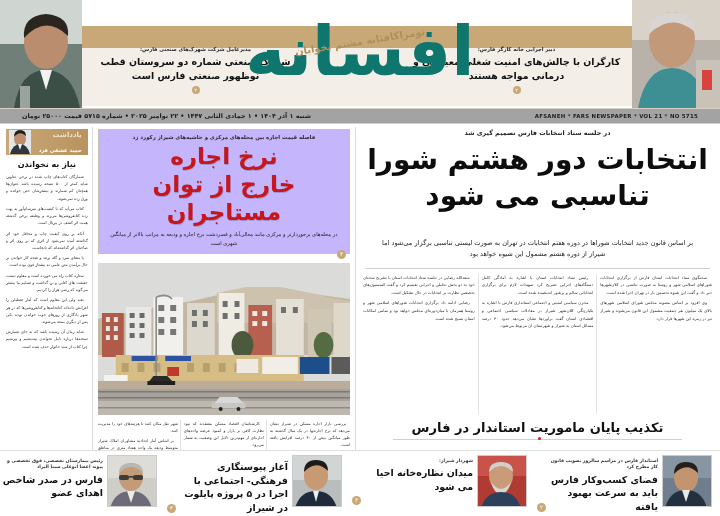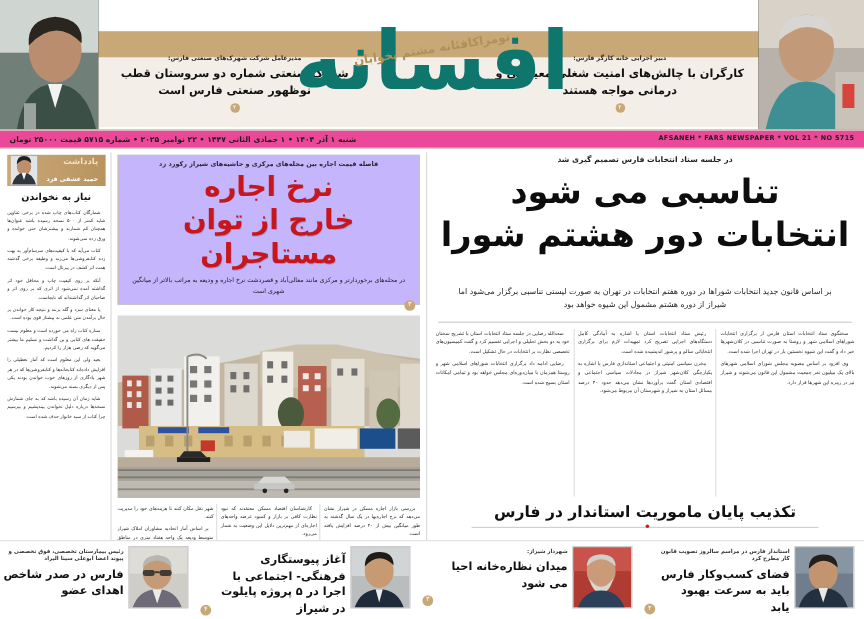--- a/index.html
+++ b/index.html
@@ -121,26 +121,26 @@
     font-size: 10px;
     color: #b09059;
     font-weight: bold;
     white-space: nowrap;
   }
 
   
   .dateline {
     position: relative;
     height: 16px;
-    background: #ec4899;
+    background: #a3a3a3;
     border-top: 1px solid #d6cfc2;
     border-bottom: 1px solid #d6cfc2;
     display: flex;
     align-items: center;
-    padding: 0 8px;
+    padding: 0 22px;
   }
   .dateline .fa-date {
     font-size: 6.4px;
     color: #1d1d1d;
     font-weight: bold;
     margin-right: auto;
     direction: rtl;
   }
   .dateline .en-line {
     font-size: 5.4px;
@@ -471,22 +471,22 @@
   <div class="dateline">
     <span class="en-line">AFSANEH * FARS NEWSPAPER * VOL 21 * NO 5715</span>
     <span class="fa-date">شنبه ۱ آذر ۱۴۰۴ • ۱ جمادی الثانی ۱۴۴۷ • ۲۲ نوامبر ۲۰۲۵ • شماره ۵۷۱۵ قیمت ۲۵۰۰۰ تومان</span>
   </div>
 
   <div class="content">
 
     <div class="col-lead">
       <div class="lead-kicker">در جلسه ستاد انتخابات فارس تصمیم گیری شد</div>
       <div class="lead-headline">
+        <div>انتخابات دور هشتم شورا</div>
         <div>تناسبی می شود</div>
-        <div>انتخابات دور هشتم شورا</div>
       </div>
       <div class="lead-deck">بر اساس قانون جدید انتخابات شوراها در دوره هفتم انتخابات در تهران به صورت لیستی تناسبی برگزار می‌شود اما شیراز از دوره هشتم مشمول این شیوه خواهد بود</div>
       <div class="lead-rule"></div>
       <div class="lead-body">
         <p>سخنگوی ستاد انتخابات استان فارس از برگزاری انتخابات شوراهای اسلامی شهر و روستا به صورت تناسبی در کلان‌شهرها خبر داد و گفت این شیوه نخستین بار در تهران اجرا شده است.</p>
         <p>وی افزود بر اساس مصوبه مجلس شورای اسلامی شهرهای بالای یک میلیون نفر جمعیت مشمول این قانون می‌شوند و شیراز نیز در زمره این شهرها قرار دارد.</p>
         <p>رئیس ستاد انتخابات استان با اشاره به آمادگی کامل دستگاه‌های اجرایی تصریح کرد تمهیدات لازم برای برگزاری انتخاباتی سالم و پرشور اندیشیده شده است.</p>
         <p>مخزن سیاسی امنیتی و اجتماعی استانداری فارس با اشاره به یکپارچگی کلان‌شهر شیراز در معادلات سیاسی اجتماعی و اقتصادی استان گفت برآوردها نشان می‌دهد حدود ۴۰ درصد مسائل استان به شیراز و شهرستان آن مربوط می‌شود.</p>
         <p>سعدالله رضایی در جلسه ستاد انتخابات استان با تشریح سخنان خود به دو بخش تحلیلی و اجرایی تقسیم کرد و گفت کمیسیون‌های تخصصی نظارت بر انتخابات در حال تشکیل است.</p>
         <p>رضایی ادامه داد برگزاری انتخابات شوراهای اسلامی شهر و روستا همزمان با میان‌دوره‌ای مجلس خواهد بود و تمامی امکانات استان بسیج شده است.</p>
@@ -641,21 +641,21 @@
           <rect width="50" height="52" fill="#6f7d8c"></rect>
           <rect x="0" y="0" width="50" height="22" fill="#8896a4"></rect>
           <ellipse cx="25" cy="22" rx="12" ry="14" fill="#c2946f"></ellipse>
           <path d="M13 18 q12 -13 24 -1 q0 -11 -12 -11 q-12 0 -12 12z" fill="#241f1b"></path>
           <path d="M4 52 q5 -18 21 -18 q16 0 21 18z" fill="#22303f"></path>
           <path d="M21 34 l4 12 l4 -12z" fill="#e8e8e6"></path>
         </svg>
       </div>
       <div class="bi-text rtl-right">
         <div class="bi-kicker">استاندار فارس در مراسم سالروز تصویب قانون کار مطرح کرد</div>
-        <div class="bi-title">فضای کسب‌وکار فارس باید به سرعت بهبود یابد</div>
+        <div class="bi-title">فضای کسب‌وکار فارس باید به سرعت بهبود یافته</div>
       </div>
       <span class="bi-bullet">۲</span>
     </div>
 
     <div class="bottom-sep"></div>
 
     <div class="bottom-item">
       <div class="bi-photo">
         <svg viewBox="0 0 50 52" width="50" height="52" preserveAspectRatio="none">
           <rect width="50" height="52" fill="#b03b33"></rect>

